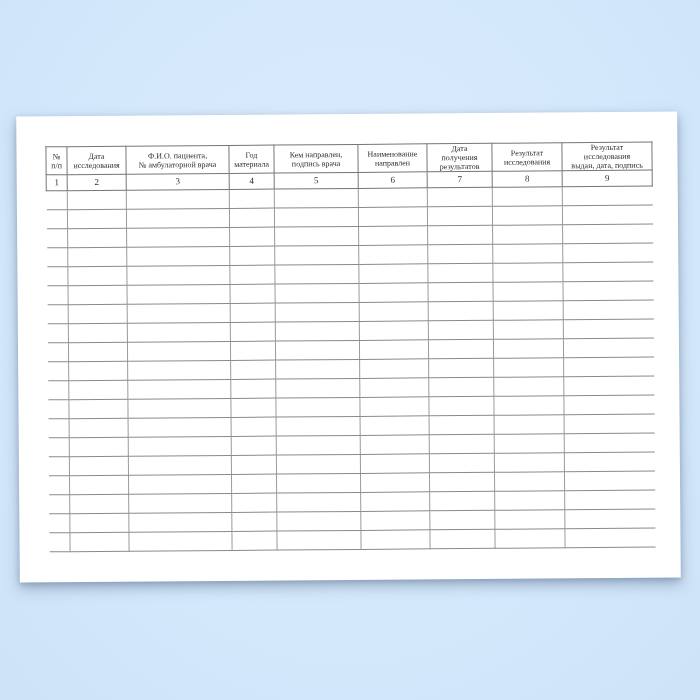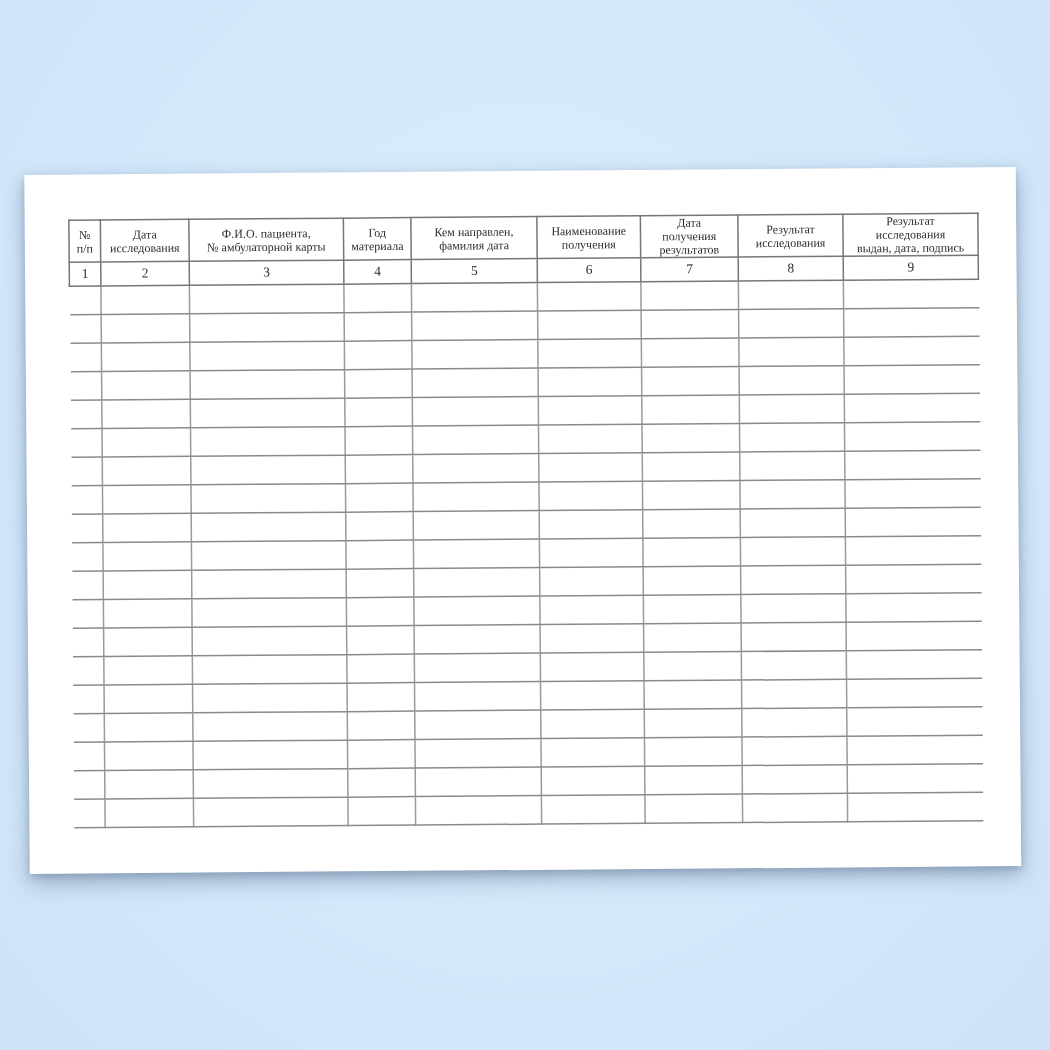--- a/index.html
+++ b/index.html
@@ -77,27 +77,27 @@
         <col style="width:70px">
         <col style="width:90px">
     </colgroup>
     <thead>
       <tr>
         <th>№
 п/п</th>
         <th>Дата
 исследования</th>
         <th>Ф.И.О.  пациента,
-№ амбулаторной карты</th>
+№ амбулаторной врача</th>
         <th>Год
 материала</th>
         <th>Кем направлен,
-фамилия дата</th>
+подпись врача</th>
         <th>Наименование
-получения</th>
+направлен</th>
         <th>Дата
 получения
 результатов</th>
         <th>Результат
 исследования</th>
         <th>Результат
 исследования
 выдан, дата, подпись</th>
       </tr>
       <tr class="nums">

